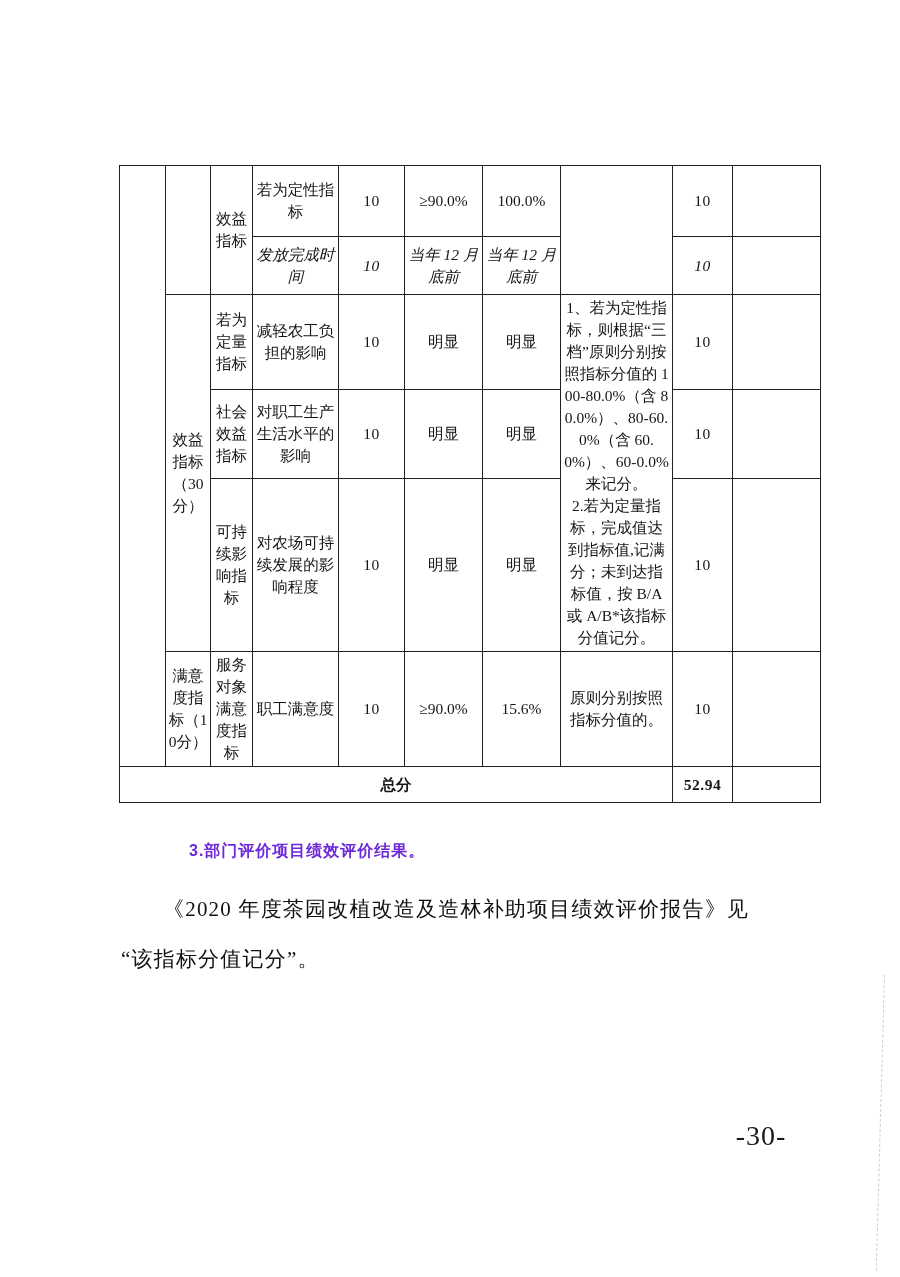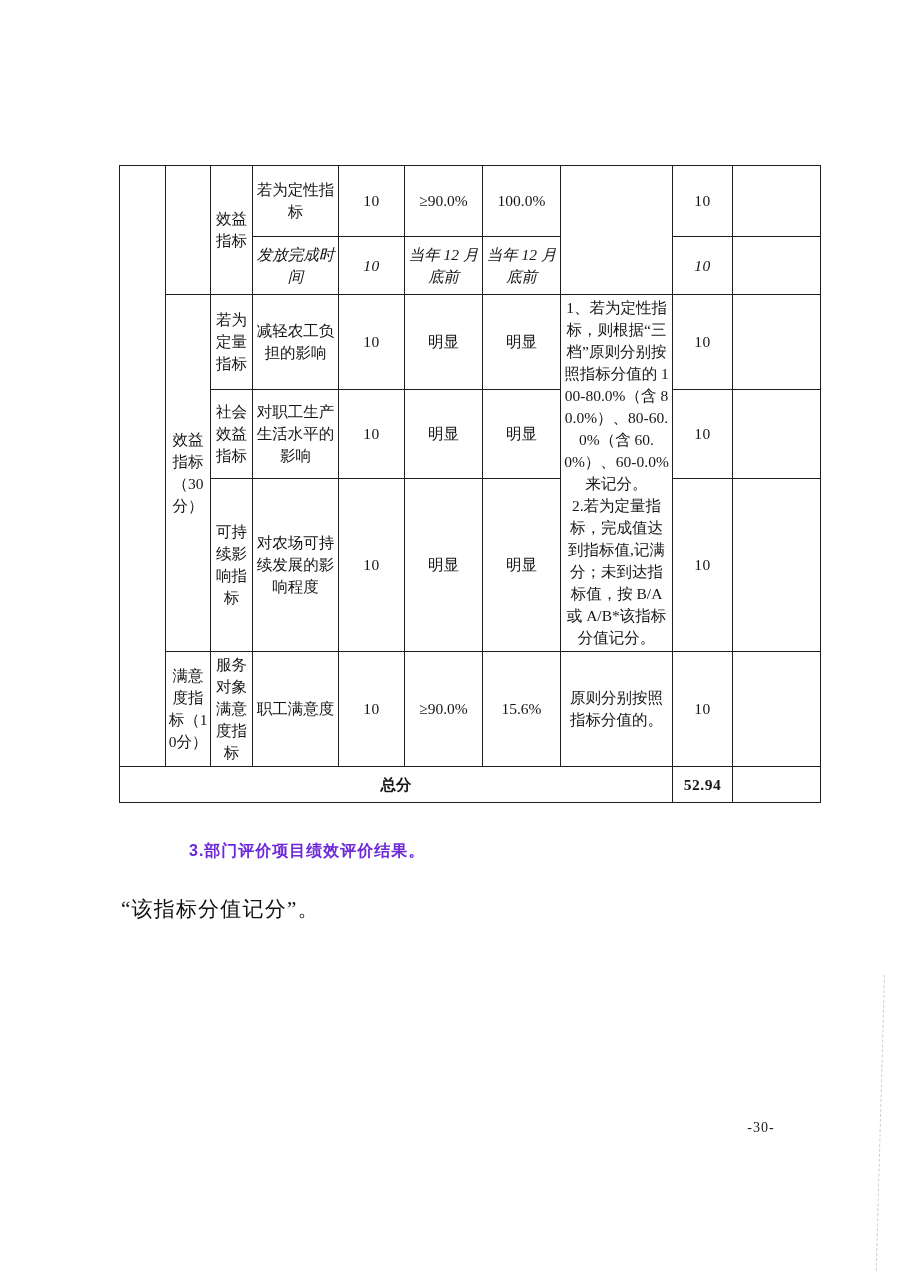--- a/index.html
+++ b/index.html
@@ -72,21 +72,21 @@
   }
   .body-paragraph .line { display: block; line-height: 50px; }
   .body-paragraph .line.indent { text-indent: 2em; }
 
   .page-number {
     position: absolute;
     left: 726px;
     top: 1120px;
     width: 70px;
     text-align: center;
-    font-size: 14px;
+    font-size: 28px;
     letter-spacing: 1px;
     color: #1a1a1a;
   }
 
   
   .scan-artifact {
     position: absolute;
     left: 884px;
     top: 975px;
     height: 296px;
@@ -190,20 +190,21 @@
       <td colspan="8">总分</td>
       <td class="num">52.94</td>
       <td></td>
     </tr>
   </tbody>
     </table>
 
   <div class="section-heading">3.部门评价项目绩效评价结果。</div>
 
   <div class="body-paragraph">
+    <span class="line indent">《2020 年度茶园改植改造及造林补助项目绩效评价报告》见</span>
     <span class="line">“该指标分值记分”。</span>
   </div>
 
   <div class="page-number">-30-</div>
 
   <div class="scan-artifact"></div>
 
 </div>
 
 </body></html>

